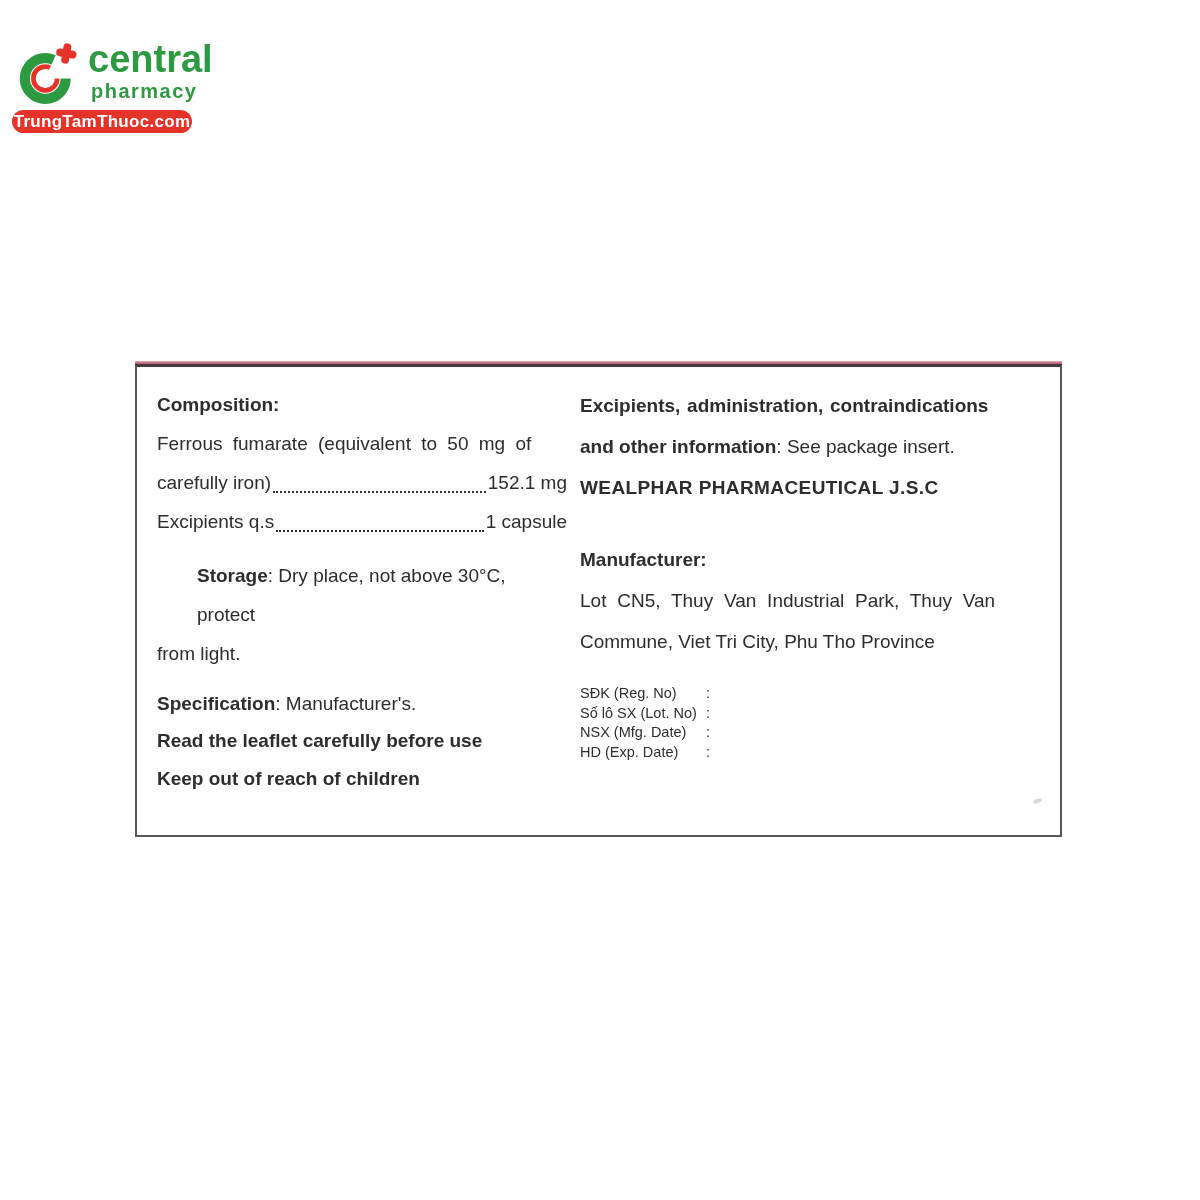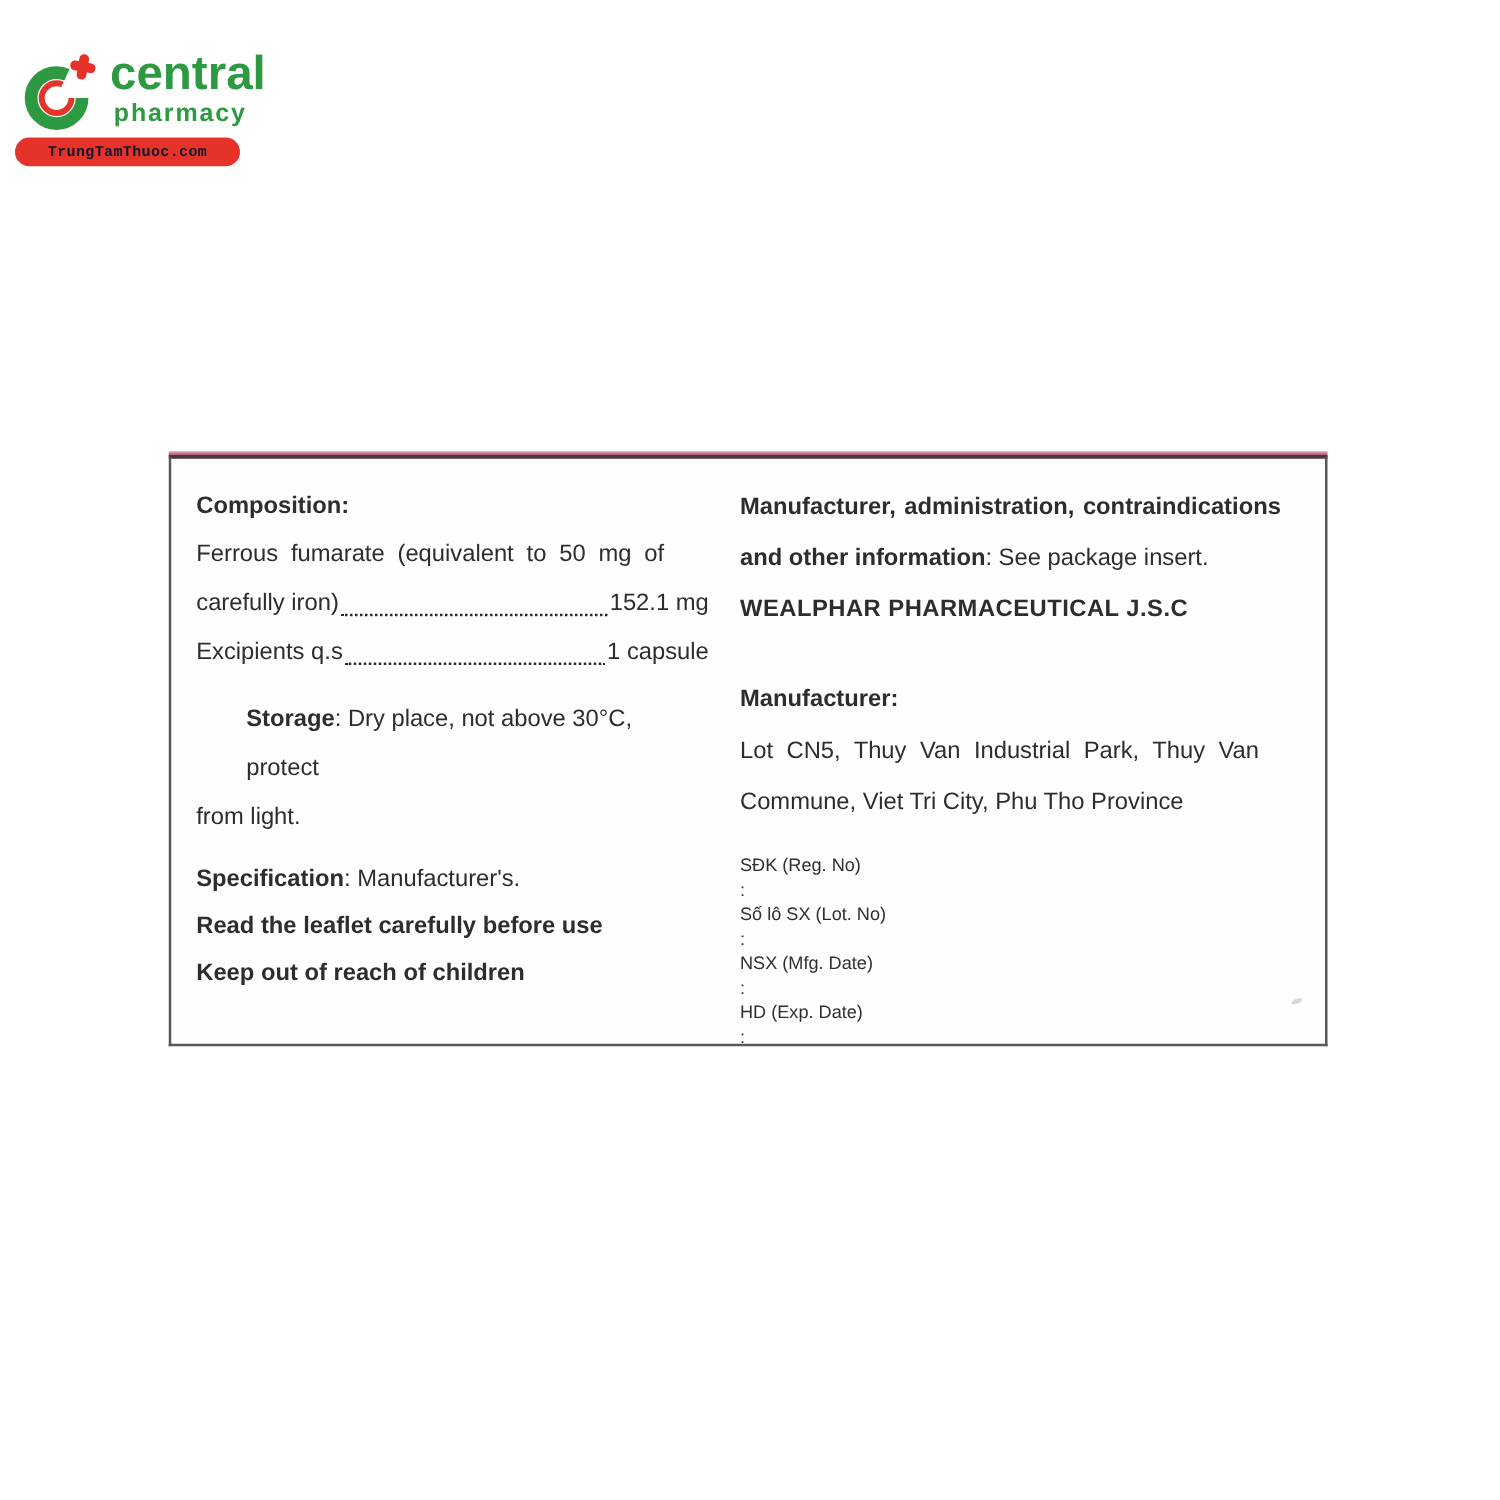--- a/index.html
+++ b/index.html
@@ -16,33 +16,33 @@
     color:#2d9a41;letter-spacing:0px;
   }
   .logo-sub{
     position:absolute;left:79px;top:48px;font-size:20px;font-weight:700;
     color:#2d9a41;letter-spacing:1.5px;
   }
   .logo-badge{
     position:absolute;left:0px;top:78px;width:180px;height:23px;
     background:#e6332a;border-radius:12px;display:flex;align-items:center;justify-content:center;
   }
-  .logo-badge span{color:#0f172a;font-weight:700;font-size:12px;letter-spacing:.3px;font-family:Liberation Mono, monospace;}
+  .logo-badge span{color:#ffffff;font-weight:700;font-size:17px;letter-spacing:.3px;}
 
   
   .label-box{
     position:absolute;left:135px;top:364px;width:923px;height:468px;
     border:2px solid #585858;border-top:3px solid #4a3a3f;background:#fefefe;
   }
   .label-box::before{ 
     content:"";position:absolute;left:-2px;right:-2px;top:-6px;height:3px;
     background:linear-gradient(#e0aab6,#b3536a);
   }
 
-  .cols{display:flex;gap:13px;padding:18px 12px 0 20px;justify-content:space-between;}
+  .cols{display:flex;gap:13px;padding:18px 12px 0 20px;}
   .col-left{width:410px;font-size:19px;line-height:39px;}
   .col-right{width:456px;font-size:19px;line-height:41px;}
 
   .b{font-weight:700;}
   .just1{word-spacing:5px;}
   .just2{word-spacing:5.5px;}
   .just3{word-spacing:1.5px;}
 
   .dotrow{display:flex;}
   .dotrow .leader{
@@ -52,21 +52,21 @@
   .dotrow .val{white-space:nowrap;}
 
   .mt16{margin-top:15px;margin-left:40px;}
   .mt12{margin-top:11px;}
   .mt4{margin-top:3px;}
   .tight{line-height:35px;}
 
   .mt32{margin-top:31px;}
   .mt24{margin-top:22px;}
   .reg-block{font-size:14.5px;line-height:19.5px;color:#2e2e2e;}
-  .reg-row{display:flex;flex-direction:column;}
+  .reg-row{display:flex;}
   .reg-row .reg-label{width:126px;}
 
   .scan-artifact{
     position:absolute;right:18px;bottom:32px;width:9px;height:4px;
     background:#c7c7c7;border-radius:50%;opacity:.7;transform:rotate(-20deg);
   }
 </style>
 </head>
 <body>
 
@@ -110,21 +110,21 @@
       <div class="mt16"><span class="b">Storage</span><span>: Dry place, not above 30°C, protect</span></div>
       <div>from light.</div>
 
       <div class="mt12"><span class="b">Specification</span><span>: Manufacturer's.</span></div>
 
       <div class="b tight">Read the leaflet carefully before use</div>
       <div class="b mt4 tight">Keep out of reach of children</div>
     </div>
 
     <div class="col-right">
-      <div class="b just3">Manufacturer, administration, contraindications</div>
+      <div class="b just3">Excipients, administration, contraindications</div>
       <div><span class="b">and other information</span><span>: See package insert.</span></div>
 
       <div class="b" style="letter-spacing:.4px">WEALPHAR PHARMACEUTICAL J.S.C</div>
       <div class="b mt32">Manufacturer:</div>
       <div class="just2">Lot CN5, Thuy Van Industrial Park, Thuy Van</div>
       <div>Commune, Viet Tri City, Phu Tho Province</div>
 
       <div class="reg-block mt24">
         <div class="reg-row">
           <span class="reg-label">SĐK (Reg. No)</span>

